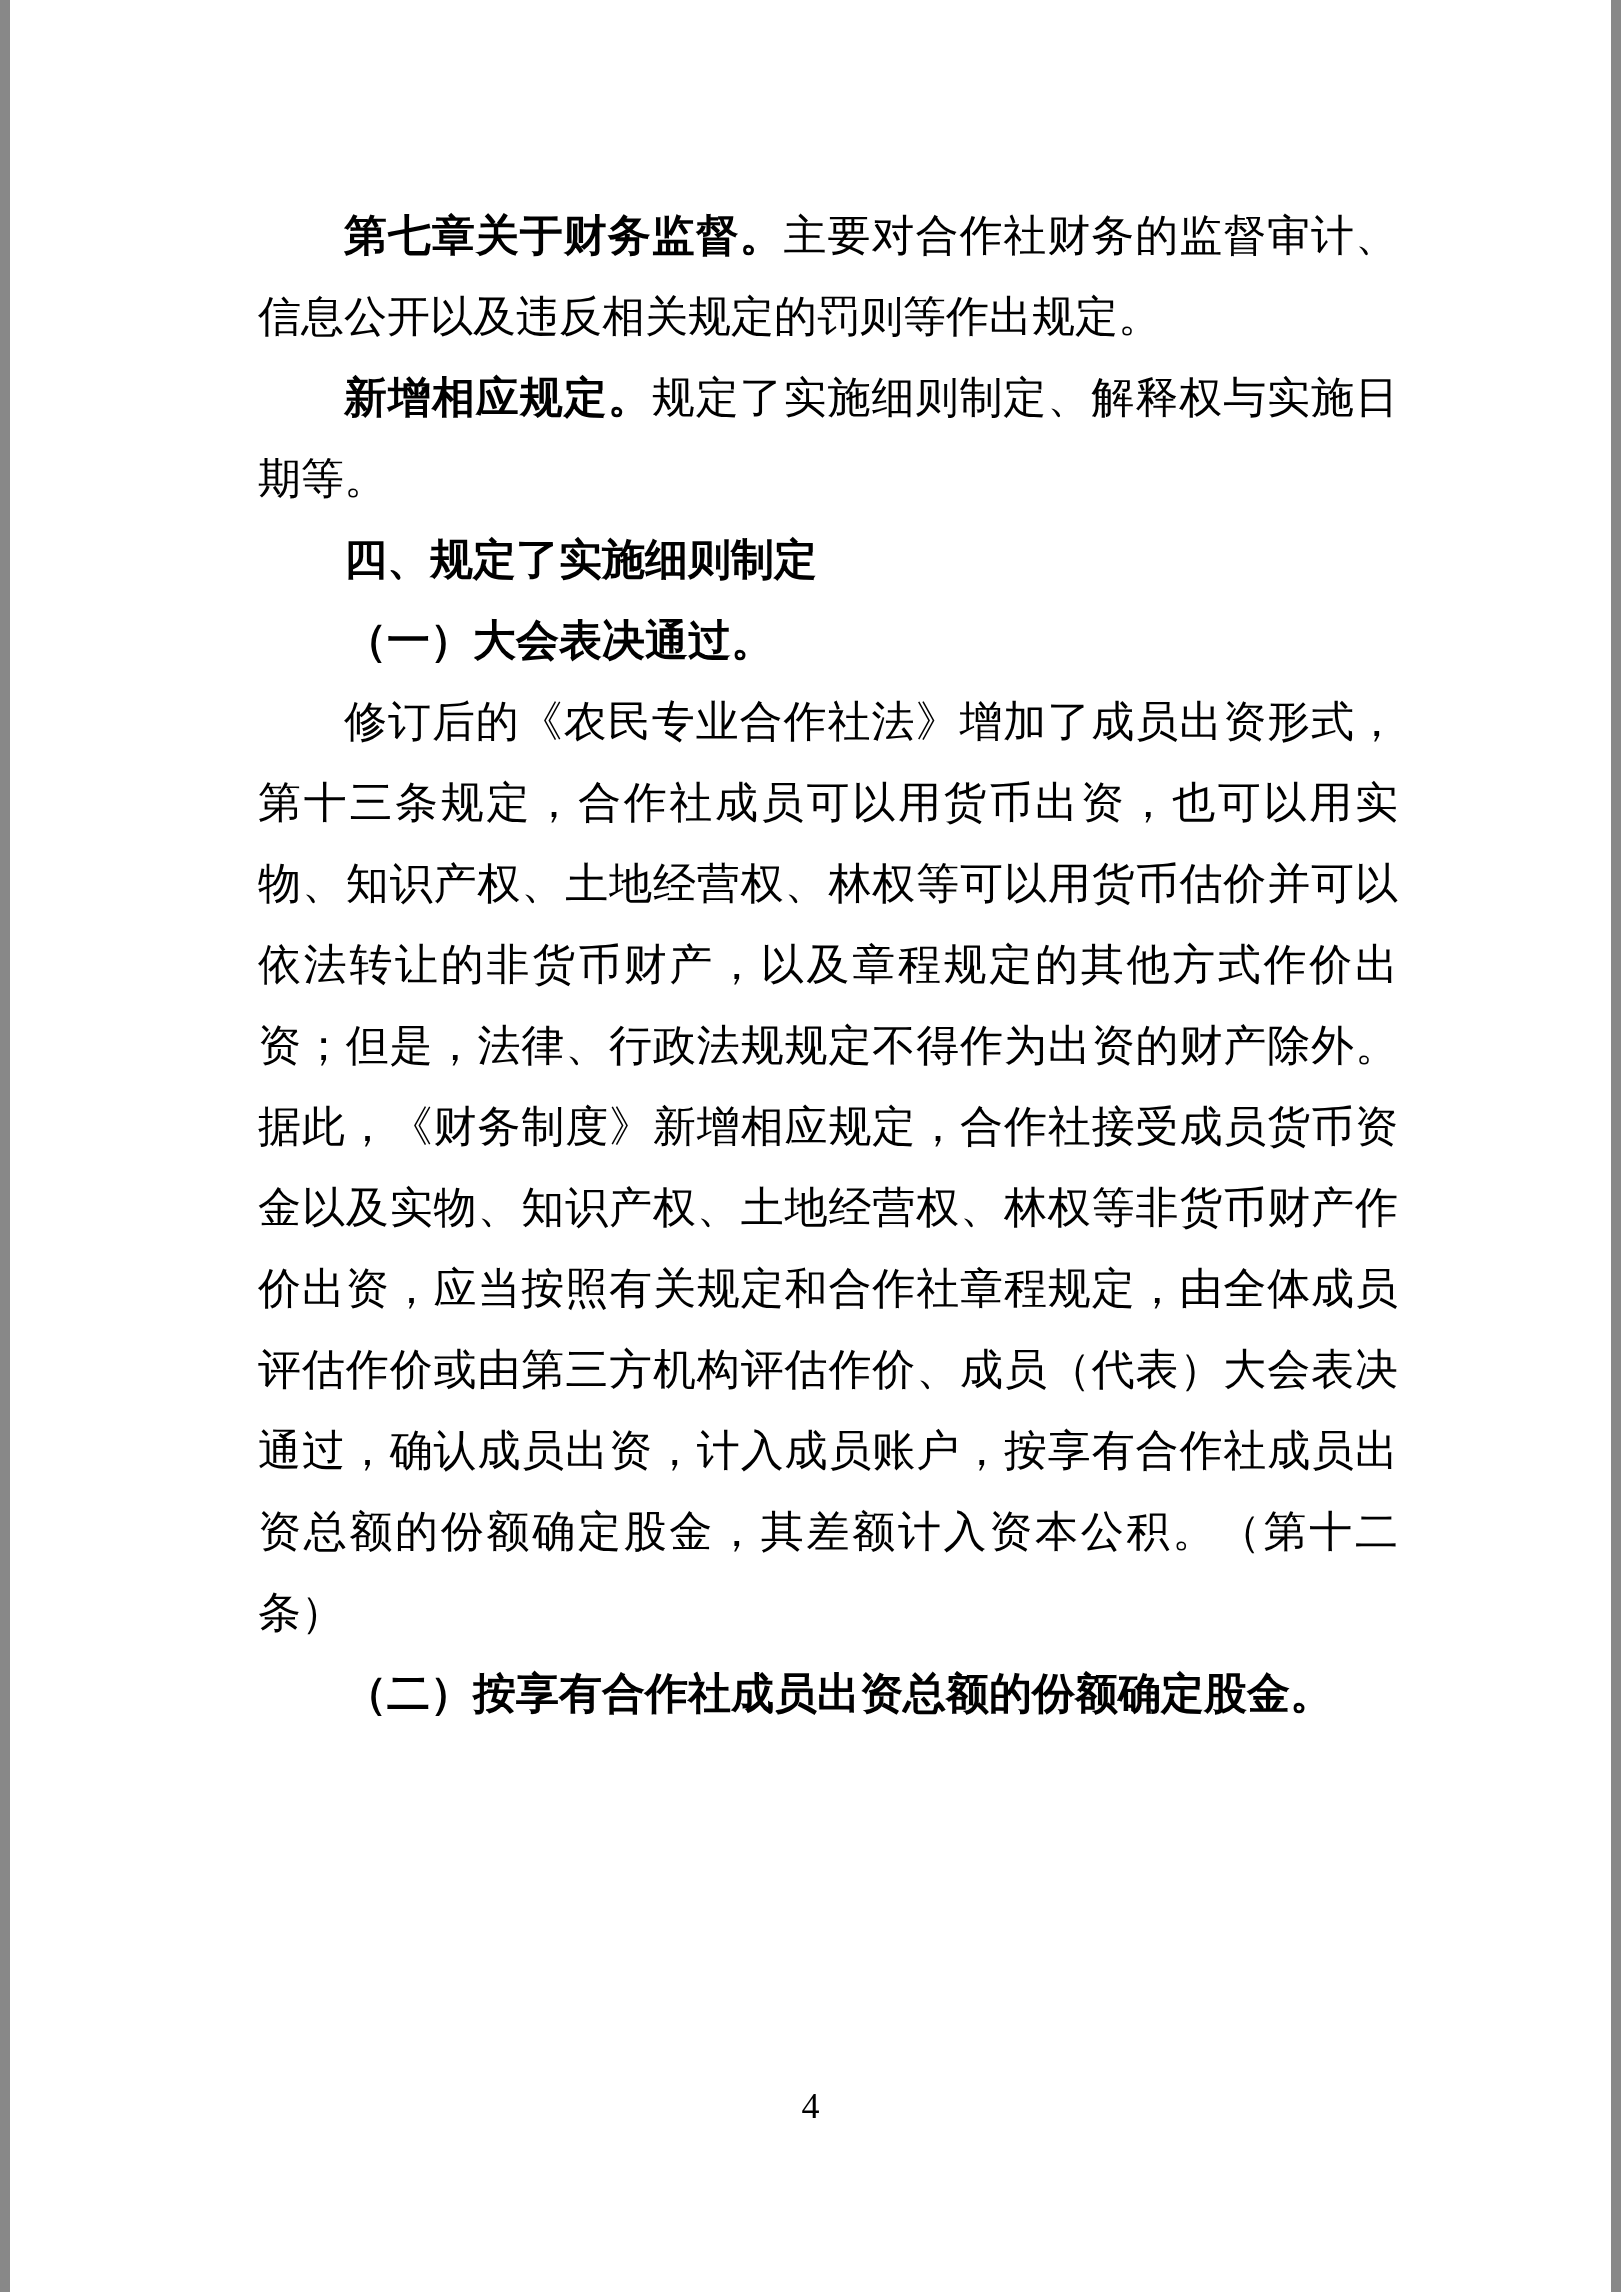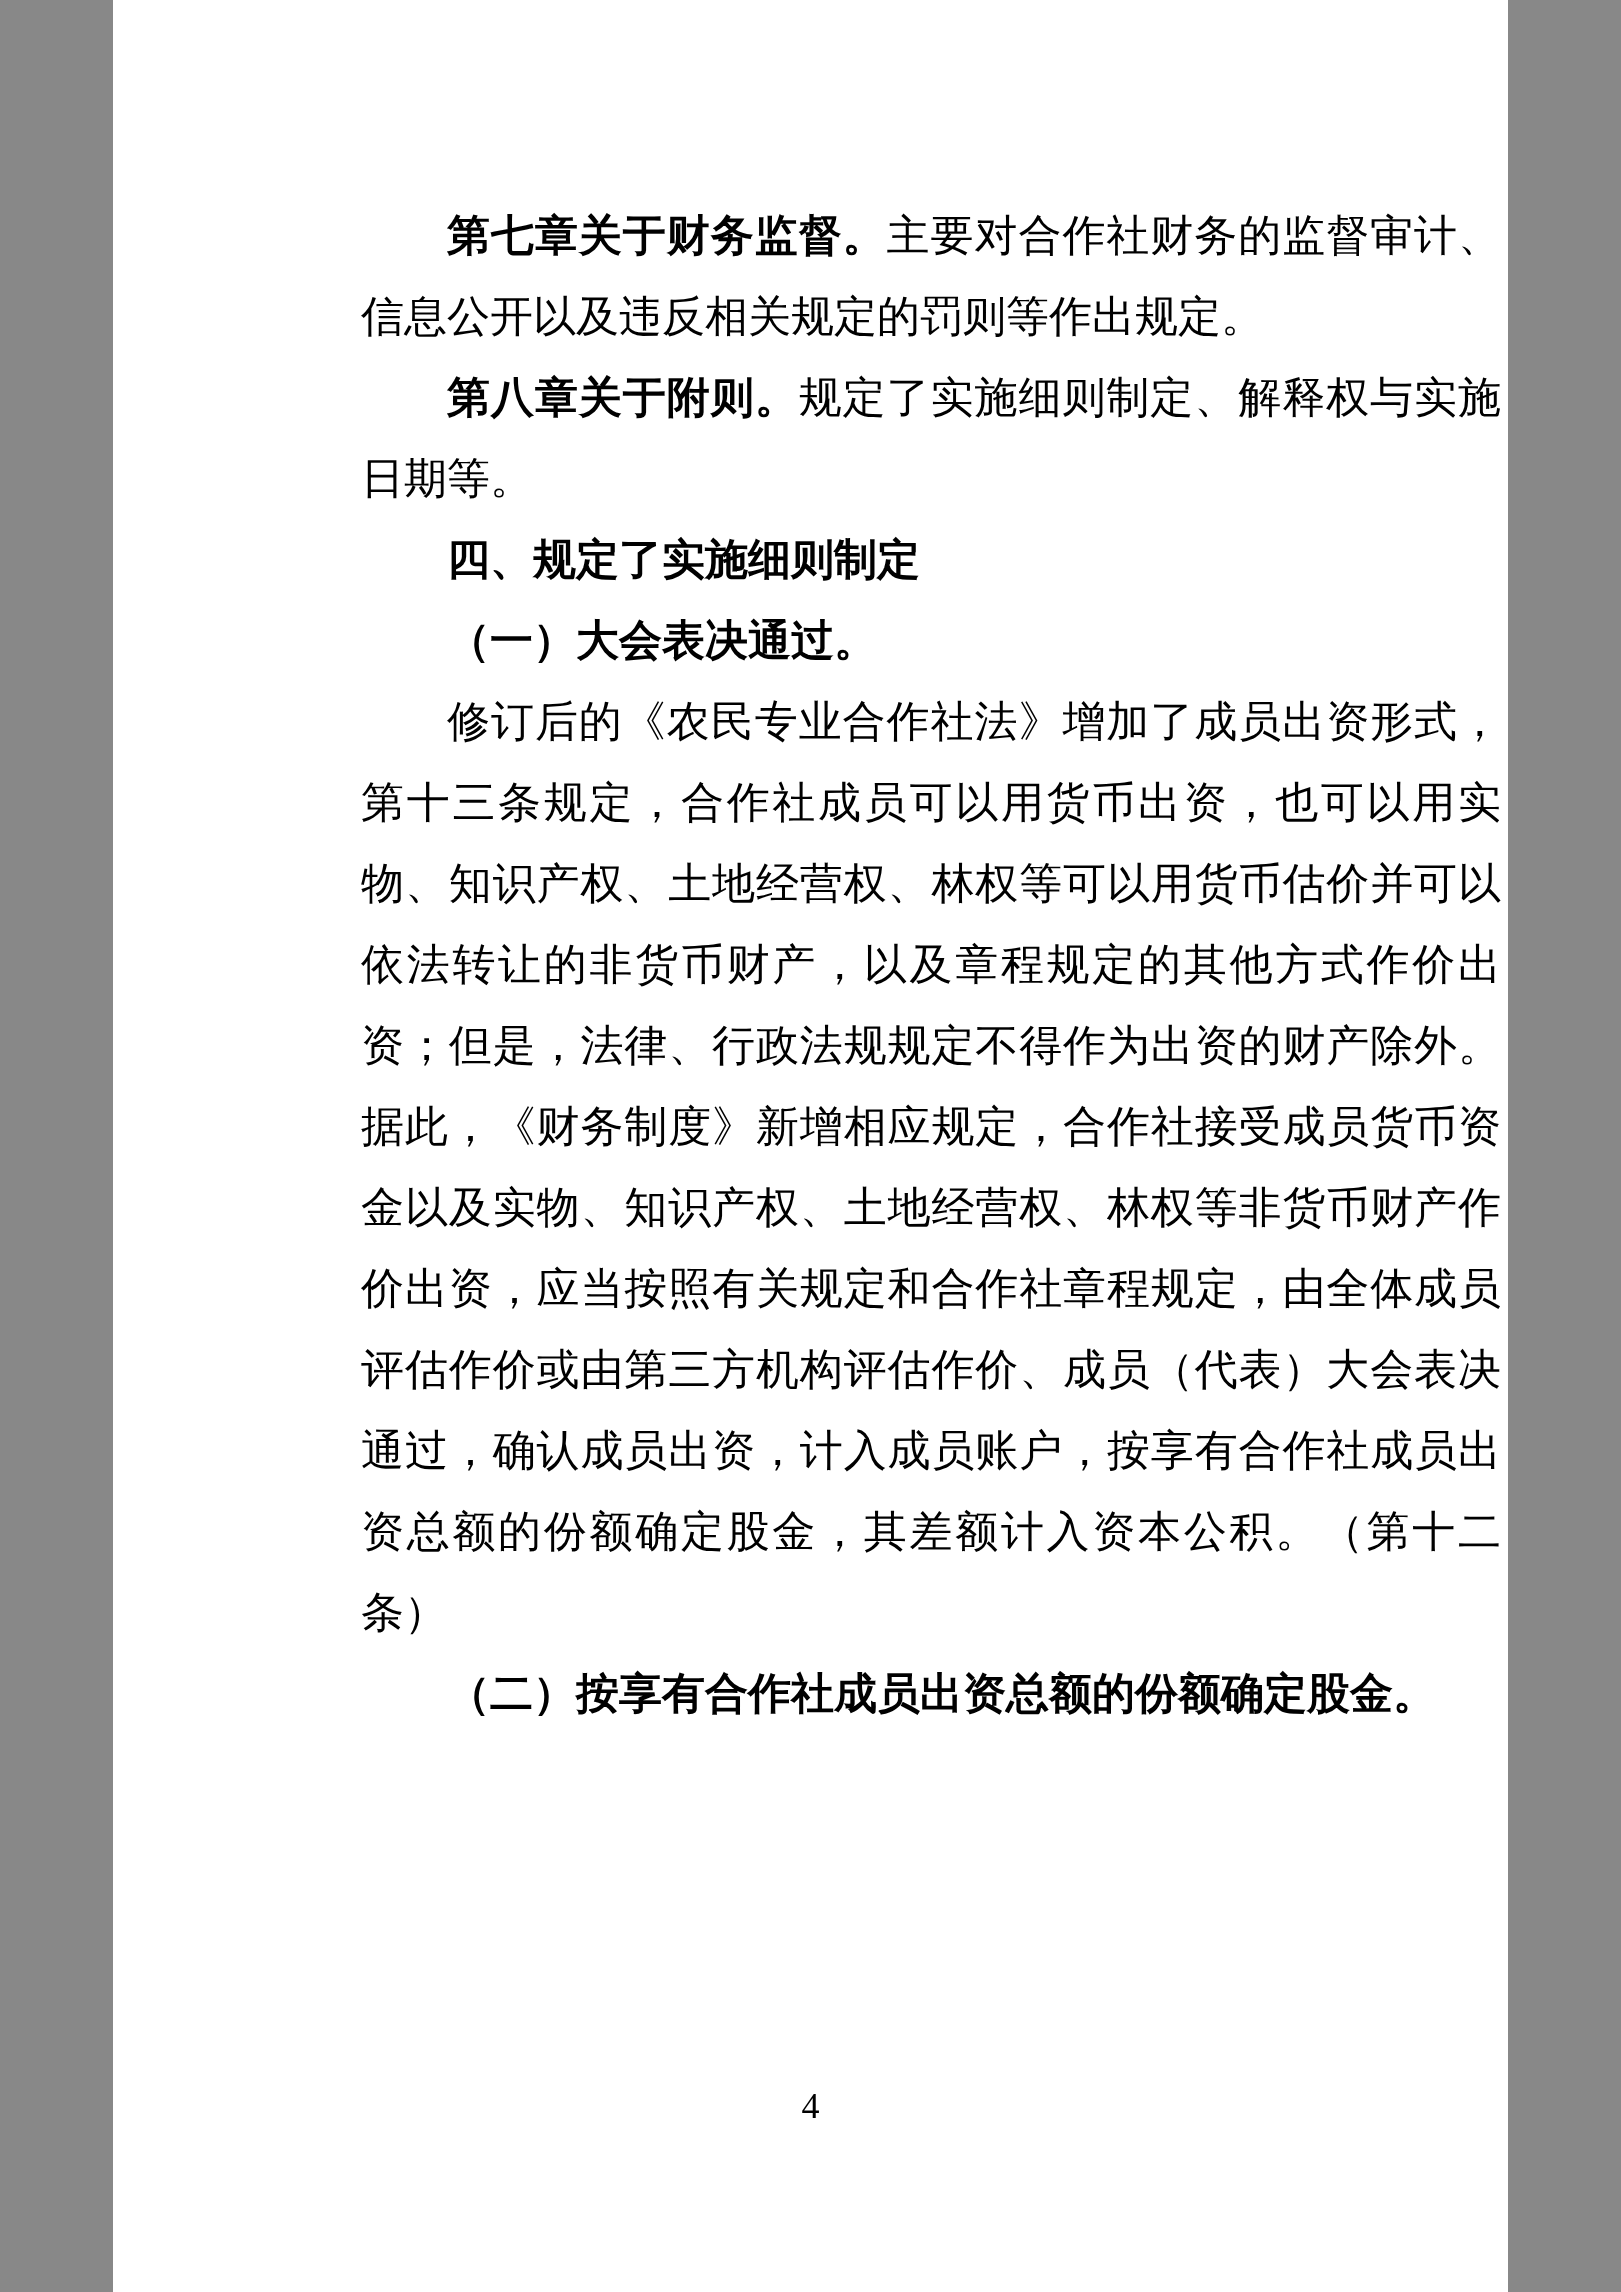--- a/index.html
+++ b/index.html
@@ -3,21 +3,21 @@
 <meta charset="utf-8">
 <title>Document</title>
 <style>
   html, body {
     margin: 0;
     padding: 0;
     background: #888;
   }
   .page {
     position: relative;
-    width: 1395px;
+    width: 1601px;
     height: 2293px;
     background: #ffffff;
     margin: 0 auto;
     overflow: hidden;
     color: #000000;
   }
   .text-block {
     position: absolute;
     left: 248px;
     top: 195px;
@@ -63,21 +63,21 @@
     line-height: 47px;
     color: #000000;
   }
 </style>
 </head>
 <body>
 
 <div class="page">
   <div class="text-block" id="doc-body">
       <p class="body"><span class="run-bold">第七章关于财务监督。</span><span class="run-normal">主要对合作社财务的监督审计、信息公开以及违反相关规定的罚则等作出规定。</span></p>
-      <p class="body"><span class="run-bold">第八章关于附则。</span><span class="run-normal">规定了实施细则制定、解释权与实施日期等。</span></p>
+      <p class="body"><span class="run-bold">新增相应规定。</span><span class="run-normal">规定了实施细则制定、解释权与实施日期等。</span></p>
       <p class="section-heading"><span class="run-bold">四、规定了实施细则制定</span></p>
       <p class="sub-heading"><span class="run-bold">（一）大会表决通过。</span></p>
       <p class="body"><span class="run-normal">修订后的《农民专业合作社法》增加了成员出资形式，第十三条规定，合作社成员可以用货币出资，也可以用实物、知识产权、土地经营权、林权等可以用货币估价并可以依法转让的非货币财产，以及章程规定的其他方式作价出资；但是，法律、行政法规规定不得作为出资的财产除外。据此，《财务制度》新增相应规定，合作社接受成员货币资金以及实物、知识产权、土地经营权、林权等非货币财产作价出资，应当按照有关规定和合作社章程规定，由全体成员评估作价或由第三方机构评估作价、成员（代表）大会表决通过，确认成员出资，计入成员账户，按享有合作社成员出资总额的份额确定股金，其差额计入资本公积。（第十二条）</span></p>
       <p class="sub-heading"><span class="run-bold">（二）按享有合作社成员出资总额的份额确定股金。</span></p>
     </div>
   <div class="page-number">4</div>
 </div>
 
 
 </body></html>

